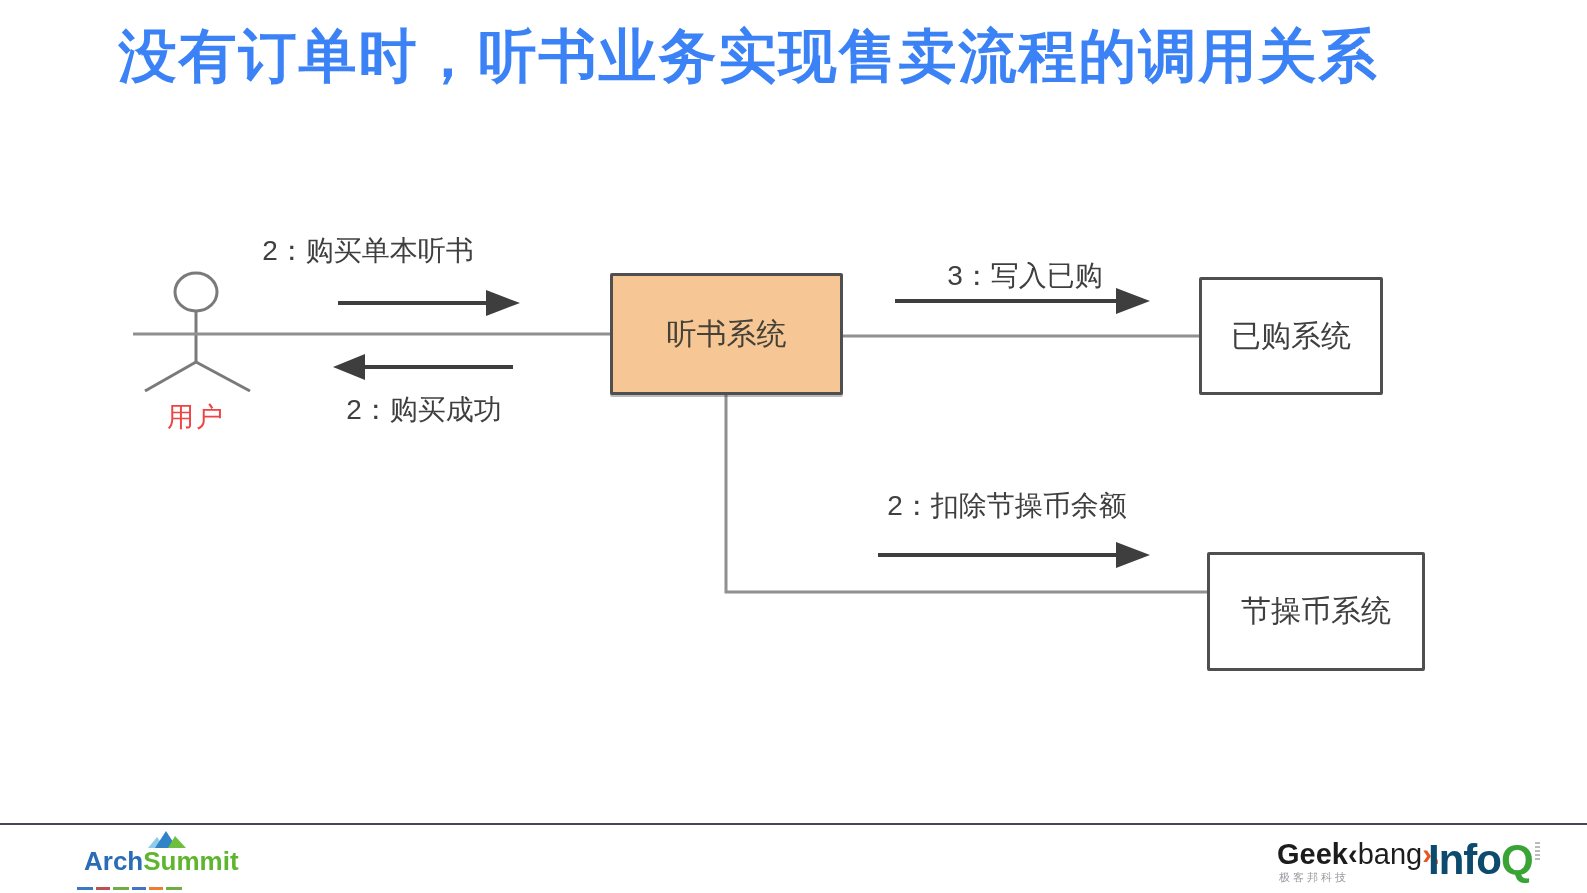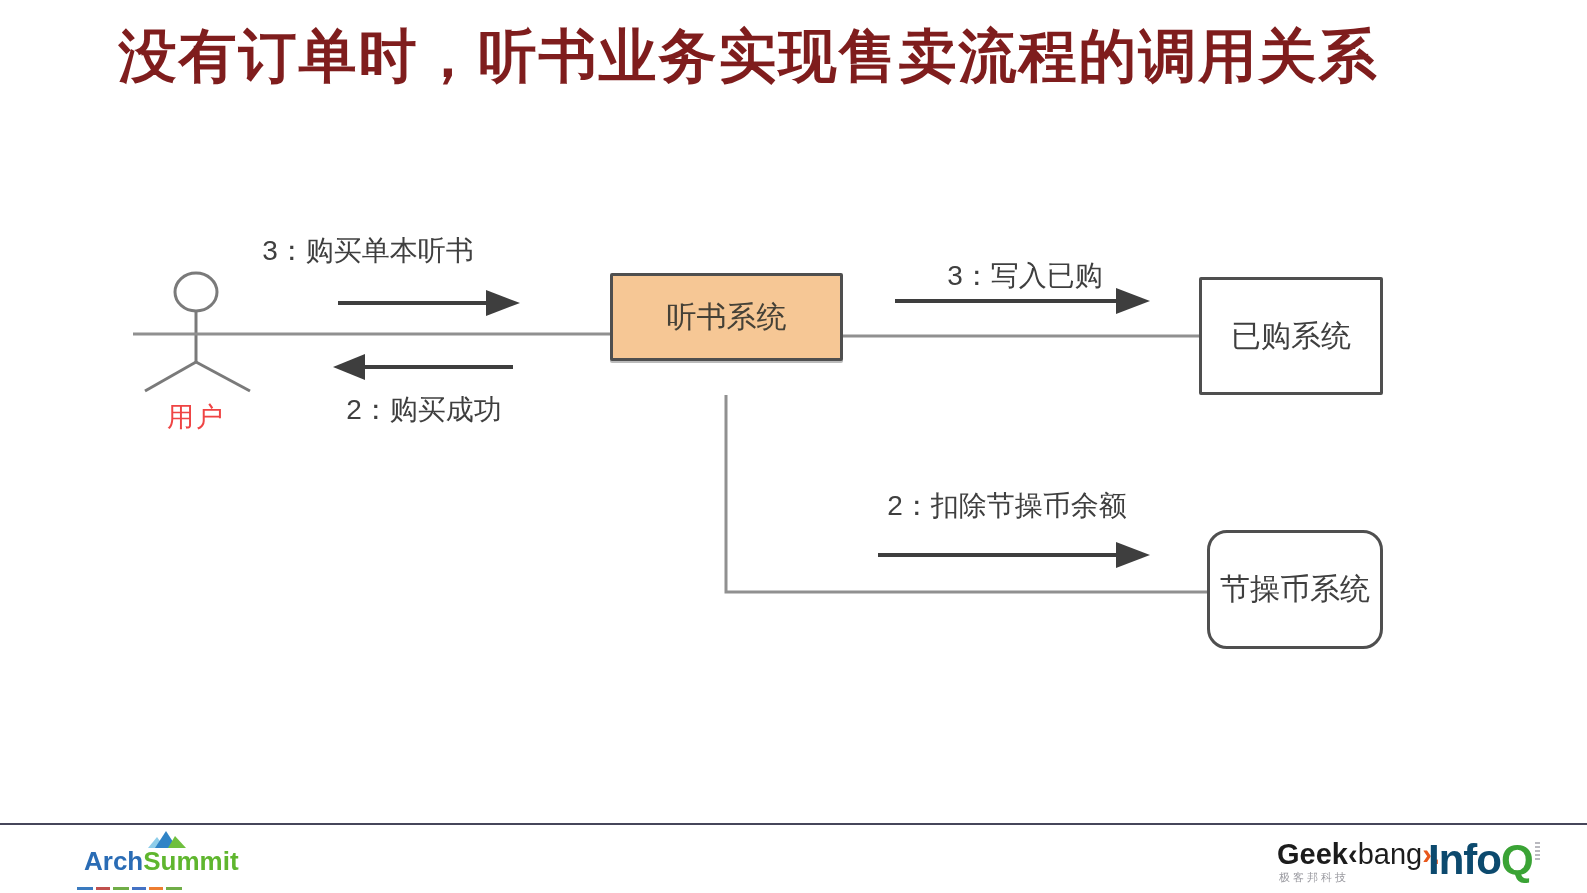--- a/index.html
+++ b/index.html
@@ -2,33 +2,33 @@
 <html><head>
 <meta charset="utf-8">
 <style>
   html,body{margin:0;padding:0;background:#ffffff;}
   .slide{position:relative;width:1587px;height:893px;background:#ffffff;overflow:hidden;
          font-family:"Liberation Sans",sans-serif;}
 
   
   .title{position:absolute;left:0;top:18px;width:1497px;text-align:center;
          font-family:"DejaVu Serif","Liberation Serif",serif;
-         font-size:58px;font-weight:700;letter-spacing:2px;color:#7f1d1d;margin:0;}
+         font-size:58px;font-weight:700;letter-spacing:2px;color:#3b82f6;margin:0;}
 
   
   .diagram-svg{position:absolute;left:0;top:0;width:1587px;height:893px;}
 
   
   .node{position:absolute;display:flex;align-items:center;justify-content:center;
         border:3px solid #4f4f4f;border-radius:2px;background:#ffffff;
         font-size:30px;color:#3f3f3f;box-sizing:border-box;}
-  .node-listen{left:610px;top:273px;width:233px;height:88px;background:#F6C795;color:#454137;
+  .node-listen{left:610px;top:273px;width:233px;height:122px;background:#F6C795;color:#454137;
                box-shadow:0 2px 0 rgba(60,60,60,.35);}
   .node-purchased{left:1199px;top:277px;width:184px;height:118px;}
-  .node-coin{left:1207px;top:530px;width:176px;height:119px;border-radius:20px;}
+  .node-coin{left:1207px;top:552px;width:218px;height:119px;}
 
   
   .msg{position:absolute;transform:translate(-50%,-50%);white-space:nowrap;
        font-size:28px;color:#3f3f3f;}
   .msg-1{left:368px;top:251px;}
   .msg-3{left:1006px;top:276px;margin-left:19px;}
   .msg-2{left:1007px;top:506px;}
   .msg-4{left:424px;top:410px;}
   .actor-label{position:absolute;left:196px;top:417px;transform:translate(-50%,-50%);
        font-size:27px;color:#ef4444;letter-spacing:2px;}
@@ -109,21 +109,21 @@
   <div class="node node-listen">
     <span>听书系统</span>
   </div>
   <div class="node node-purchased">
     <span>已购系统</span>
   </div>
   <div class="node node-coin">
     <span>节操币系统</span>
   </div>
 
-  <div class="msg msg-1">3：购买单本听书</div>
+  <div class="msg msg-1">2：购买单本听书</div>
   <div class="msg msg-2">2：扣除节操币余额</div>
   <div class="msg msg-3">3：写入已购</div>
   <div class="msg msg-4">2：购买成功</div>
   <div class="actor-label">用户</div>
 
   <div class="footer-rule"></div>
 
   <div class="archsummit">
     <svg class="mountain" width="38" height="17" viewBox="0 0 38 17" xmlns="http://www.w3.org/2000/svg">
       <polygon points="0,17 9,6 17,17" fill="#8ecdea"></polygon>

